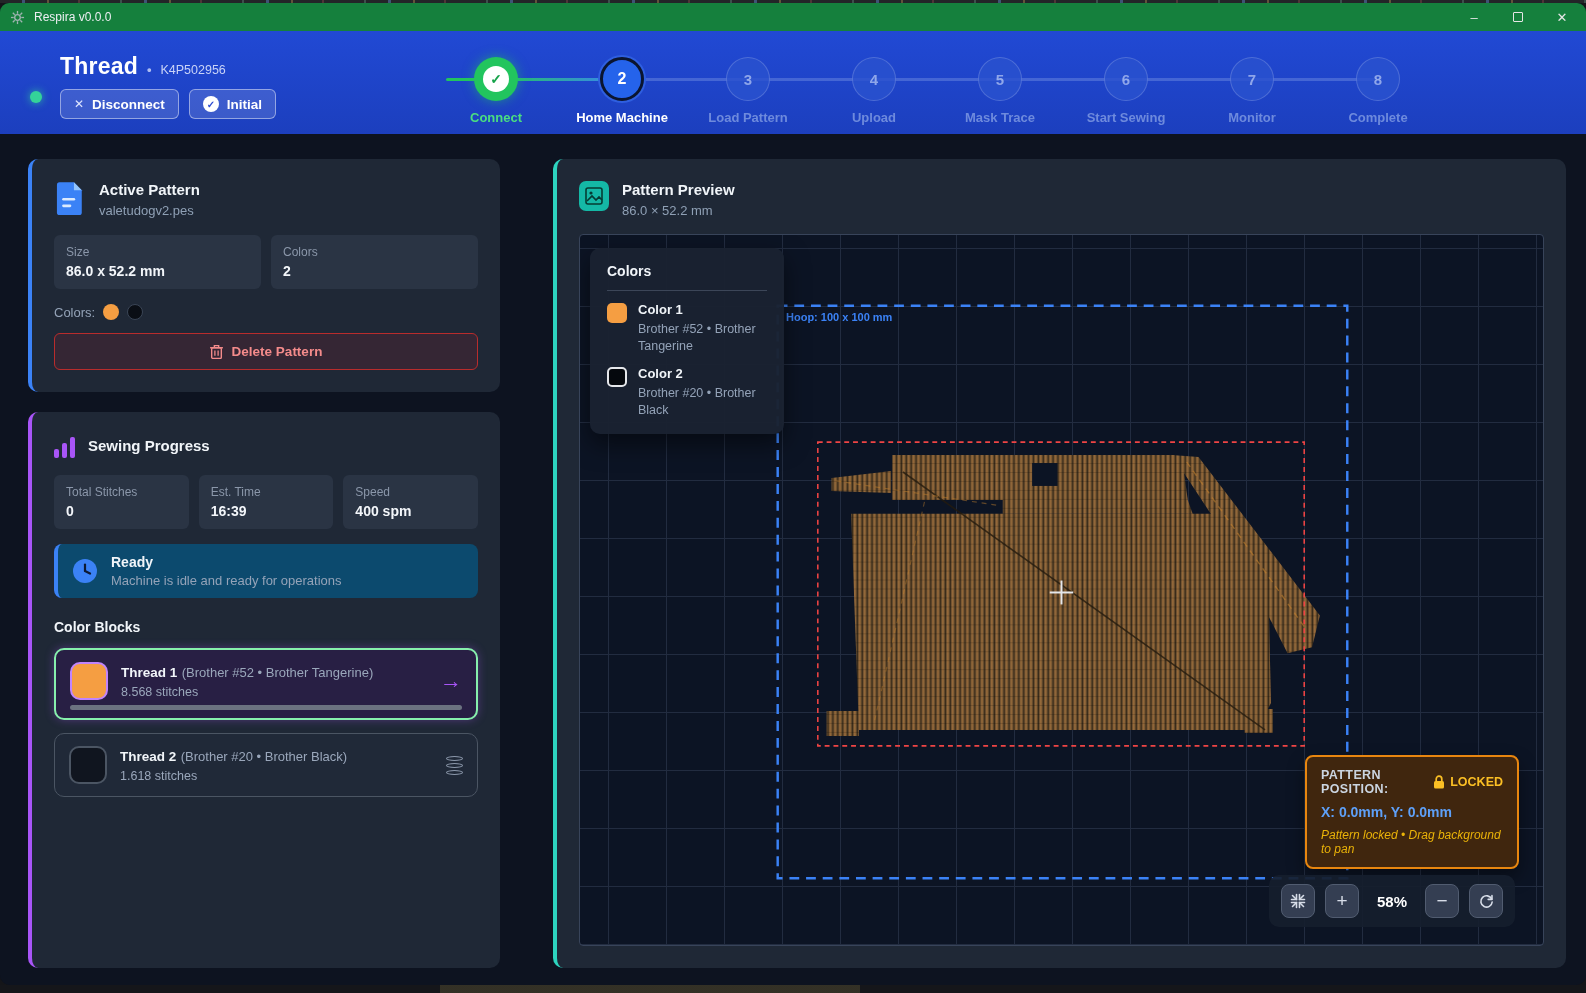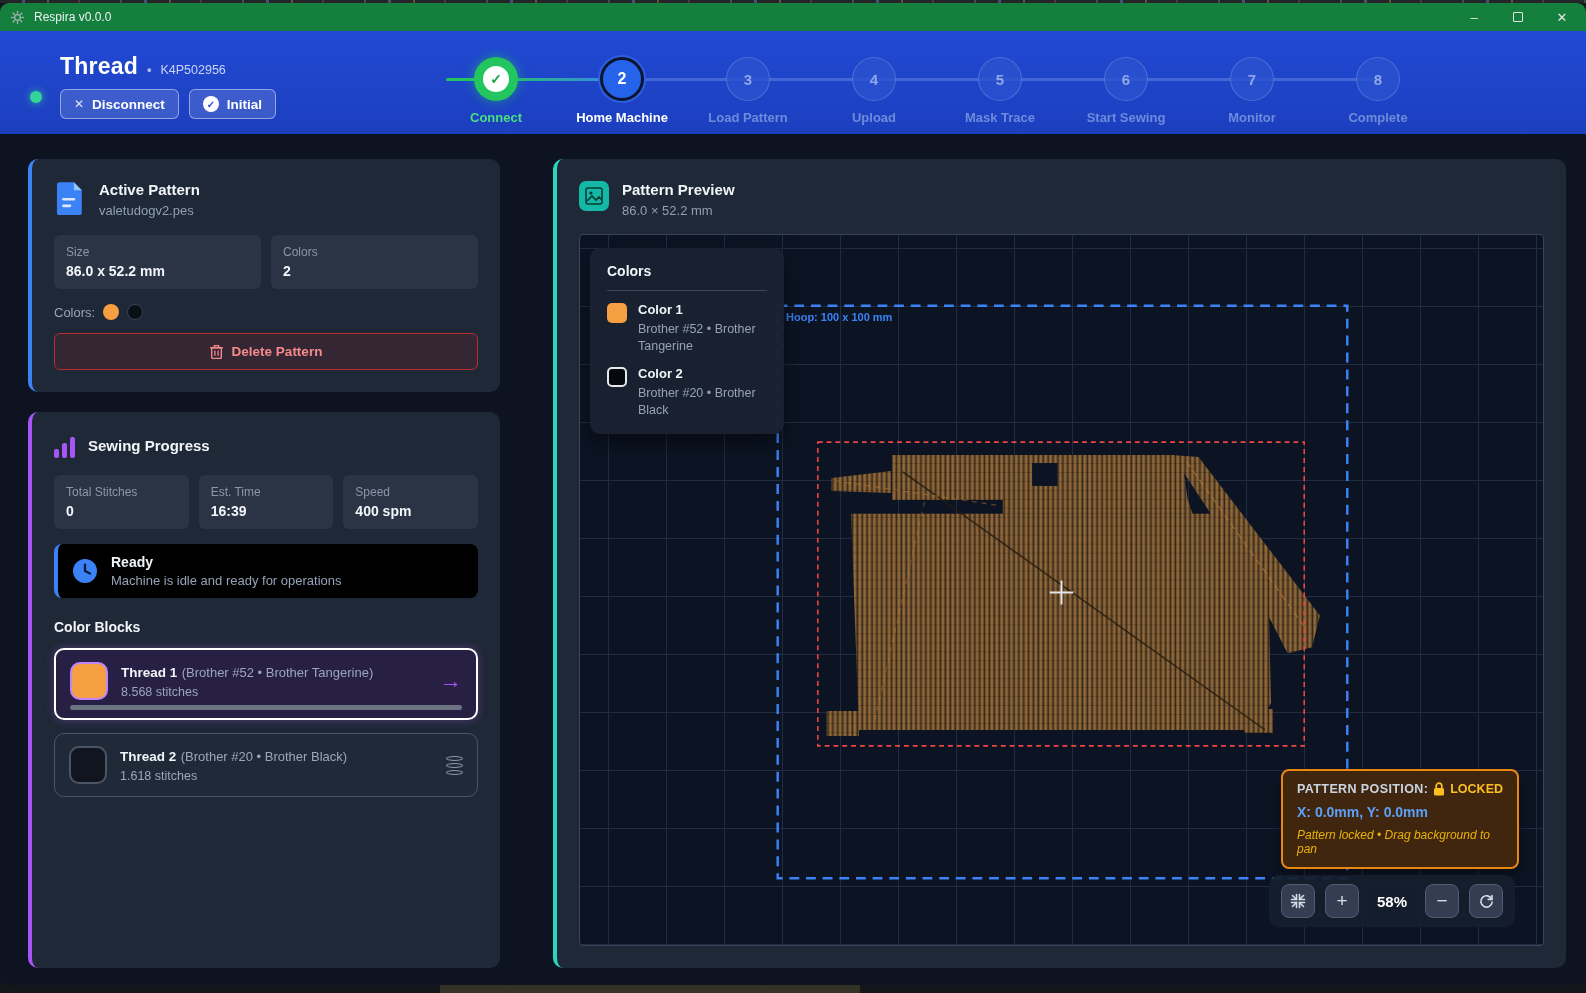--- a/index.html
+++ b/index.html
@@ -100,28 +100,28 @@
 
   .delete-btn { margin-top:13px; width:100%; display:flex; align-items:center; justify-content:center;
     gap:9px; padding:10px 0; background:rgba(190,30,45,.14); border:1px solid #b92c2c;
     border-radius:6px; color:#f48b8b; font-size:13.5px; font-weight:700; cursor:pointer; }
 
   .card-sewing { flex:1; margin-top:20px; }
   .bars-icon { display:flex; align-items:flex-end; gap:3px; height:22px; margin-top:2px; }
   .bars-icon span { width:5px; border-radius:2px; background:#a855f7; display:block; }
 
   .ready-box { margin-top:15px; display:flex; align-items:center; gap:13px;
-    background:#000000; border-left:4px solid #3b82f6; border-radius:8px; padding:10px 14px; }
+    background:#0c4a6e; border-left:4px solid #3b82f6; border-radius:8px; padding:10px 14px; }
   .ready-title { color:#f1f5f9; font-size:14px; font-weight:800; }
   .ready-sub { color:#94a3b8; font-size:13px; margin-top:3px; }
 
   .section-title { color:#f1f5f9; font-size:14px; font-weight:800; margin-top:21px; }
 
   .thread-card { position:relative; margin-top:13px; border-radius:10px; padding:12px 14px 18px; }
-  .thread-active { border:2px solid #ffffff; background:#281f44;
+  .thread-active { border:2px solid #86efac; background:#281f44;
     box-shadow:0 0 10px rgba(168,85,247,.35); }
   .thread-idle { border:1px solid #4b5563; background:#202938; padding-bottom:12px; }
   .thread-inner { display:flex; align-items:center; gap:13px; }
   .swatch { width:38px; height:38px; border-radius:10px; flex:0 0 auto; }
   .sw-orange { background:#f59e42; border:2px solid #c084fc; }
   .sw-black  { background:#10151f; border:2px solid #4b5563; }
   .thread-text { flex:1; }
   .thread-name { color:#f1f5f9; font-size:13.5px; font-weight:800; }
   .thread-detail { color:#9aa7bb; font-size:13px; font-weight:400; }
   .thread-stitches { color:#9aa7bb; font-size:12.5px; margin-top:4px; }
@@ -151,21 +151,21 @@
     box-shadow:0 10px 24px rgba(0,0,0,.5); }
   .colors-panel-title { color:#f1f5f9; font-size:14px; font-weight:800; }
   .colors-hr { border:none; border-top:1px solid #3c4658; margin:11px 0 4px; }
   .color-item { display:flex; gap:11px; margin-top:11px; }
   .mini-swatch { width:20px; height:20px; border-radius:5px; flex:0 0 auto; margin-top:1px; }
   .ms-orange { background:#f59e42; }
   .ms-black { background:#05080d; border:2px solid #e5e7eb; }
   .color-name { color:#f1f5f9; font-size:13px; font-weight:800; }
   .color-detail { color:#94a3b8; font-size:12.5px; margin-top:4px; line-height:1.35; }
 
-  .pos-overlay { position:absolute; right:24px; bottom:76px; width:238px;
+  .pos-overlay { position:absolute; right:24px; bottom:76px; width:214px;
     background:#40260e; border:2px solid #e8860f; border-radius:8px; padding:11px 14px;
     box-shadow:0 8px 18px rgba(0,0,0,.4); }
   .pos-row1 { display:flex; align-items:center; justify-content:space-between; }
   .pos-label { color:#cbd5e1; font-size:12.5px; font-weight:800; letter-spacing:.4px; }
   .pos-locked { display:flex; align-items:flex-start; gap:5px; color:#fbbf24;
     font-size:12.5px; font-weight:800; }
   .pos-coords { color:#5ea0f8; font-size:14px; font-weight:800; margin-top:8px; }
   .pos-hint { color:#eab308; font-size:12px; font-style:italic; margin-top:8px; }
 
   .zoom-bar { position:absolute; right:28px; bottom:18px; display:flex; align-items:center;

